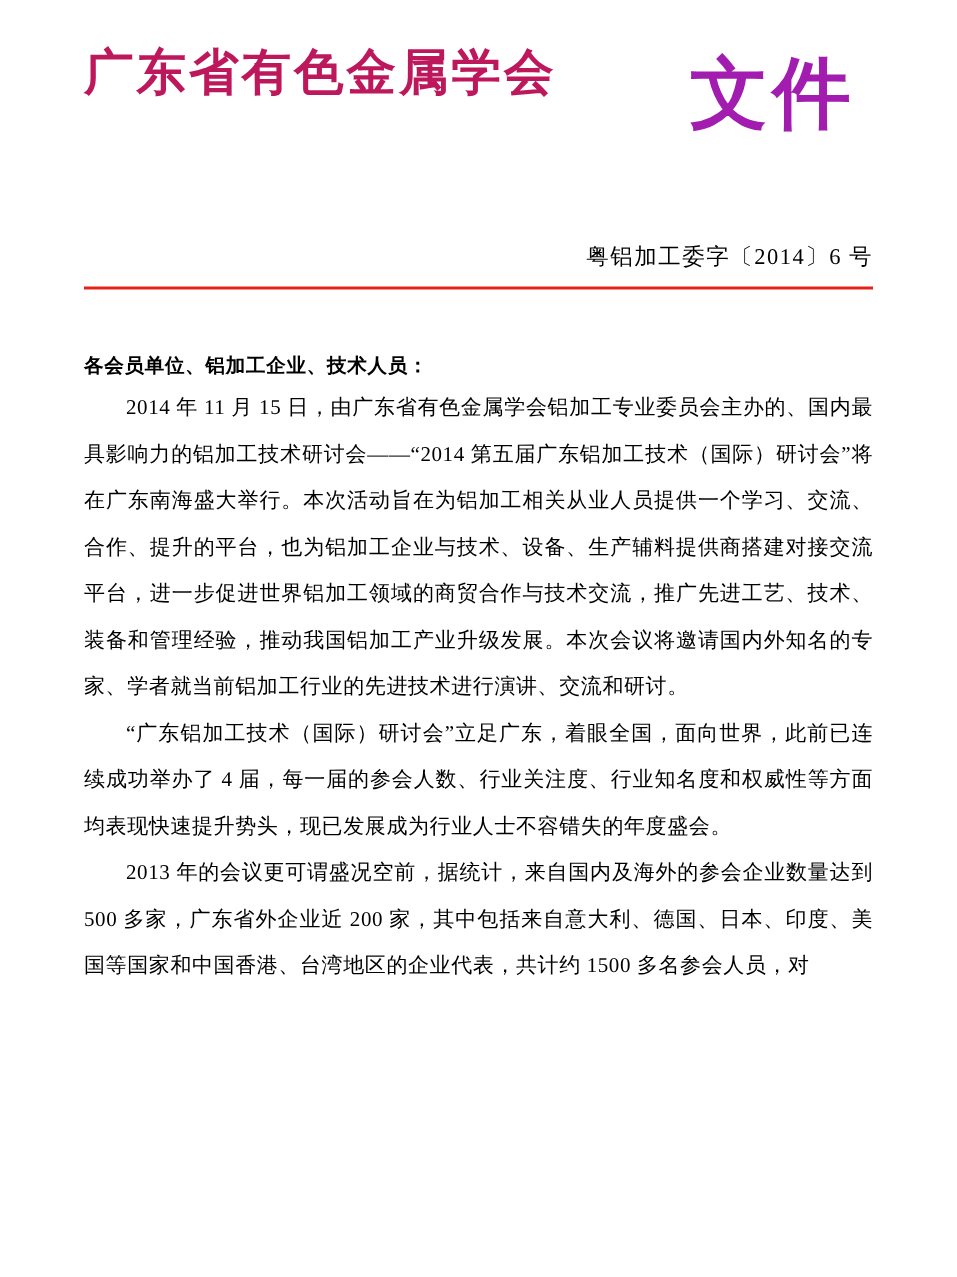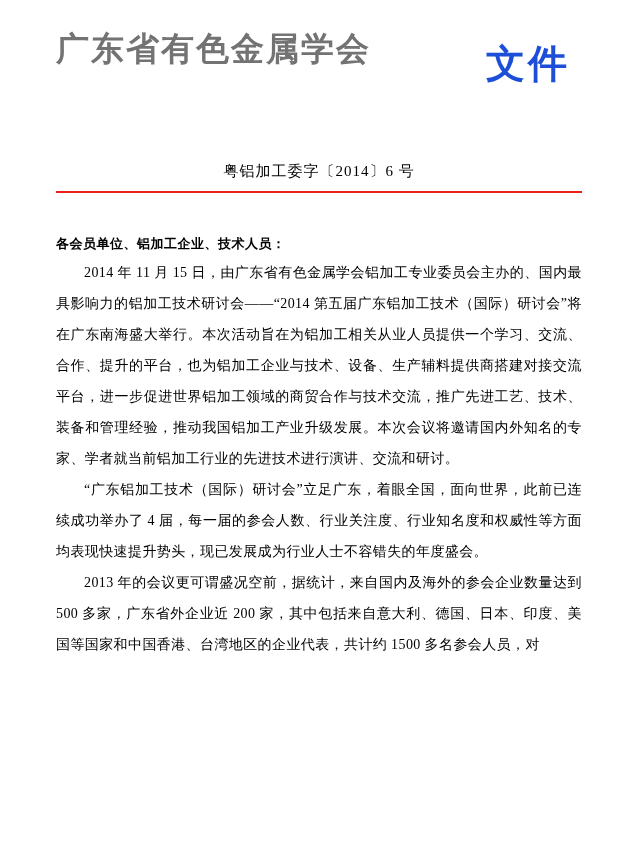--- a/index.html
+++ b/index.html
@@ -26,42 +26,42 @@
   .letterhead {
     position: relative;
     padding-top: 26px;
     height: 150px;
     box-sizing: border-box;
   }
   .org-block {
     display: block;
   }
   .org-line {
-    color: #737373;
+    color: #be185d;
     font-family: "Liberation Serif", "DejaVu Serif", serif;
     font-weight: bold;
     font-size: 33px;
     letter-spacing: 2px;
     line-height: 46px;
     white-space: nowrap;
   }
   .doc-word {
     position: absolute;
     right: 12px;
     top: 36px;
-    color: #1d4ed8;
+    color: #a21caf;
     font-family: "Liberation Serif", "DejaVu Serif", serif;
     font-weight: bold;
-    font-size: 39px;
+    font-size: 52px;
     letter-spacing: 3px;
     line-height: 56px;
   }
 
   .doc-number {
-    text-align: center;
+    text-align: right;
     font-size: 15px;
     letter-spacing: 1px;
     margin-top: 12px;
     margin-bottom: 10px;
   }
 
   .red-rule {
     border: 0;
     border-top: 2px solid #e8221b;
     margin: 8px 0 0 0;

